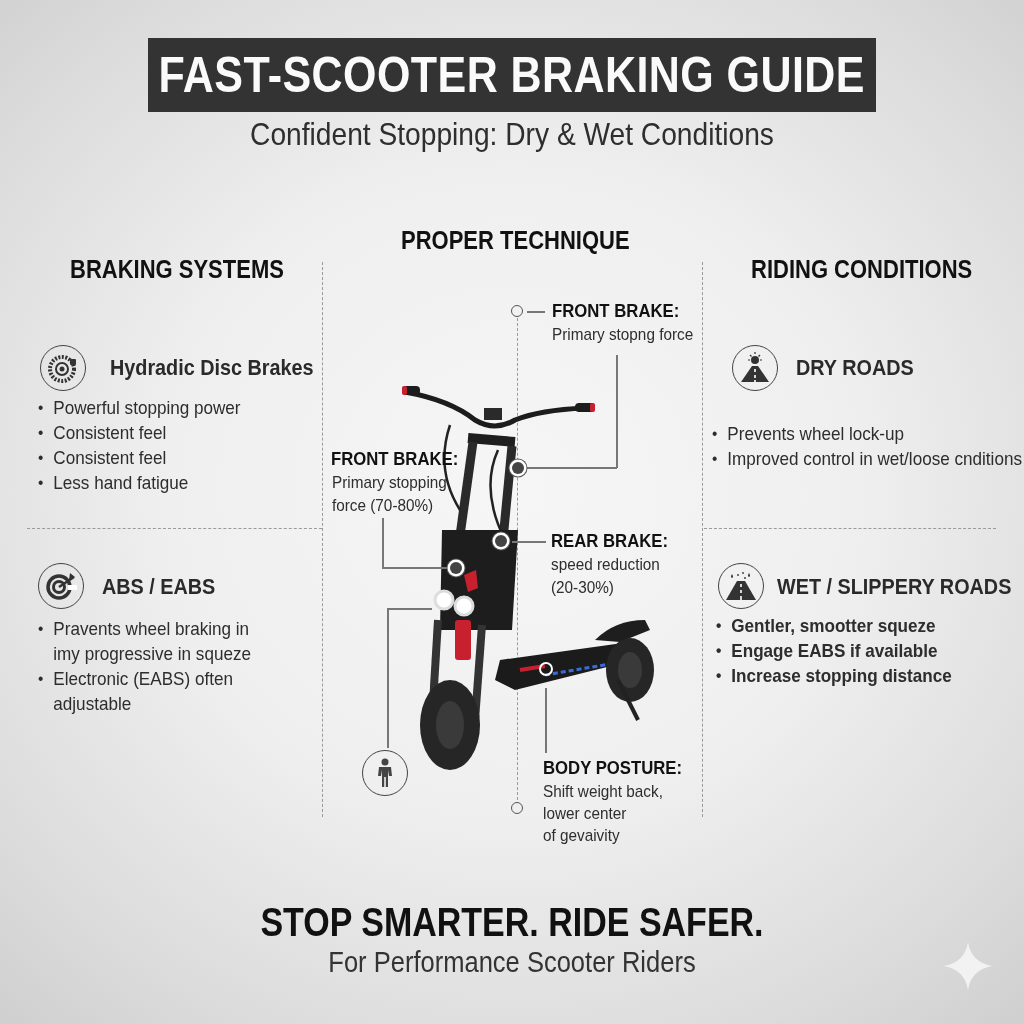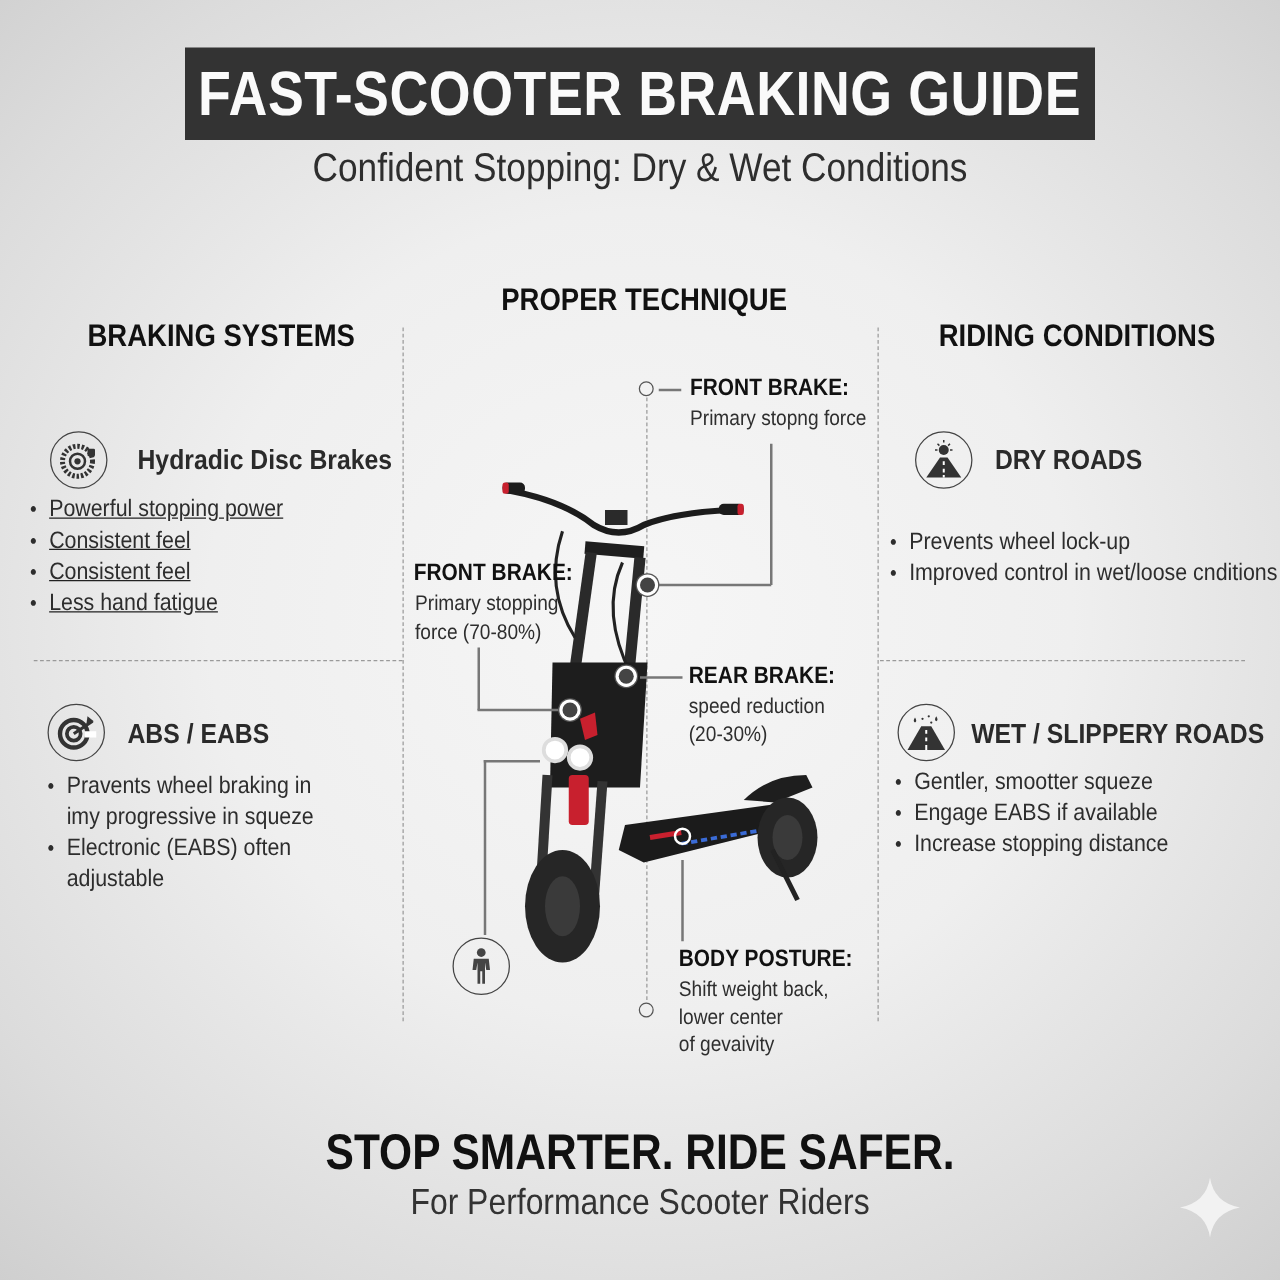--- a/index.html
+++ b/index.html
@@ -66,21 +66,21 @@
 
 <div class="abs icon-circle" style="left:40px; top:345px;">
   <svg width="34" height="34" viewBox="0 0 34 34">
     <circle cx="16" cy="18" r="12" fill="none" stroke="#333" stroke-width="4" stroke-dasharray="2 1.5"></circle>
     <circle cx="16" cy="18" r="6" fill="none" stroke="#333" stroke-width="2"></circle>
     <circle cx="16" cy="18" r="2.5" fill="#333"></circle>
     <rect x="24" y="8" width="6" height="6" rx="1" fill="#333"></rect>
   </svg>
 </div>
 <div class="abs sec-title" style="left:110px; top:355px;">Hydradic Disc Brakes</div>
-<ul class="abs bullets" style="left:24px; top:395px;text-decoration:underline;">
+<ul class="abs bullets" style="left:38px; top:395px;">
   <li>Powerful stopping power</li>
   <li>Consistent feel</li>
   <li>Consistent feel</li>
   <li>Less hand fatigue</li>
 </ul>
 
 <div class="abs icon-circle" style="left:38px; top:563px;">
   <svg width="34" height="34" viewBox="0 0 34 34">
     <circle cx="15" cy="18" r="11" fill="none" stroke="#333" stroke-width="3.5"></circle>
     <circle cx="15" cy="18" r="5.5" fill="none" stroke="#333" stroke-width="3"></circle>
@@ -197,21 +197,21 @@
     <path d="M9 6 Q7 9 9 10 Q11 9 9 6 Z" fill="#333"></path>
     <path d="M26 5 Q24 8 26 9 Q28 8 26 5 Z" fill="#333"></path>
     <circle cx="15" cy="7" r="0.9" fill="#333"></circle>
       <circle cx="20" cy="5" r="0.9" fill="#333"></circle>
       <circle cx="22" cy="10" r="0.9" fill="#333"></circle>
     <path d="M3 32 L14 13 L22 13 L33 32 Z" fill="#333"></path>
     <path d="M18 16 L18 19 M18 22 L18 25 M18 28 L18 32" stroke="#fff" stroke-width="1.6"></path>
   </svg>
 </div>
 <div class="abs sec-title" style="left:777px; top:574px;">WET / SLIPPERY ROADS</div>
-<ul class="abs bullets" style="left:716px; top:613px;">
+<ul class="abs bullets" style="left:716px; top:613px;font-weight:bold;">
   <li>Gentler, smootter squeze</li>
   <li>Engage EABS if available</li>
   <li>Increase stopping distance</li>
 </ul>
 
 <div class="abs footer-main">STOP SMARTER. RIDE SAFER.</div>
 <div class="abs footer-sub">For Performance Scooter Riders</div>
 
 <svg class="abs sparkle" viewBox="0 0 52 52">
   <path d="M26 2 Q29 22 50 26 Q29 30 26 50 Q23 30 2 26 Q23 22 26 2 Z" fill="#f2f2f2"></path>

